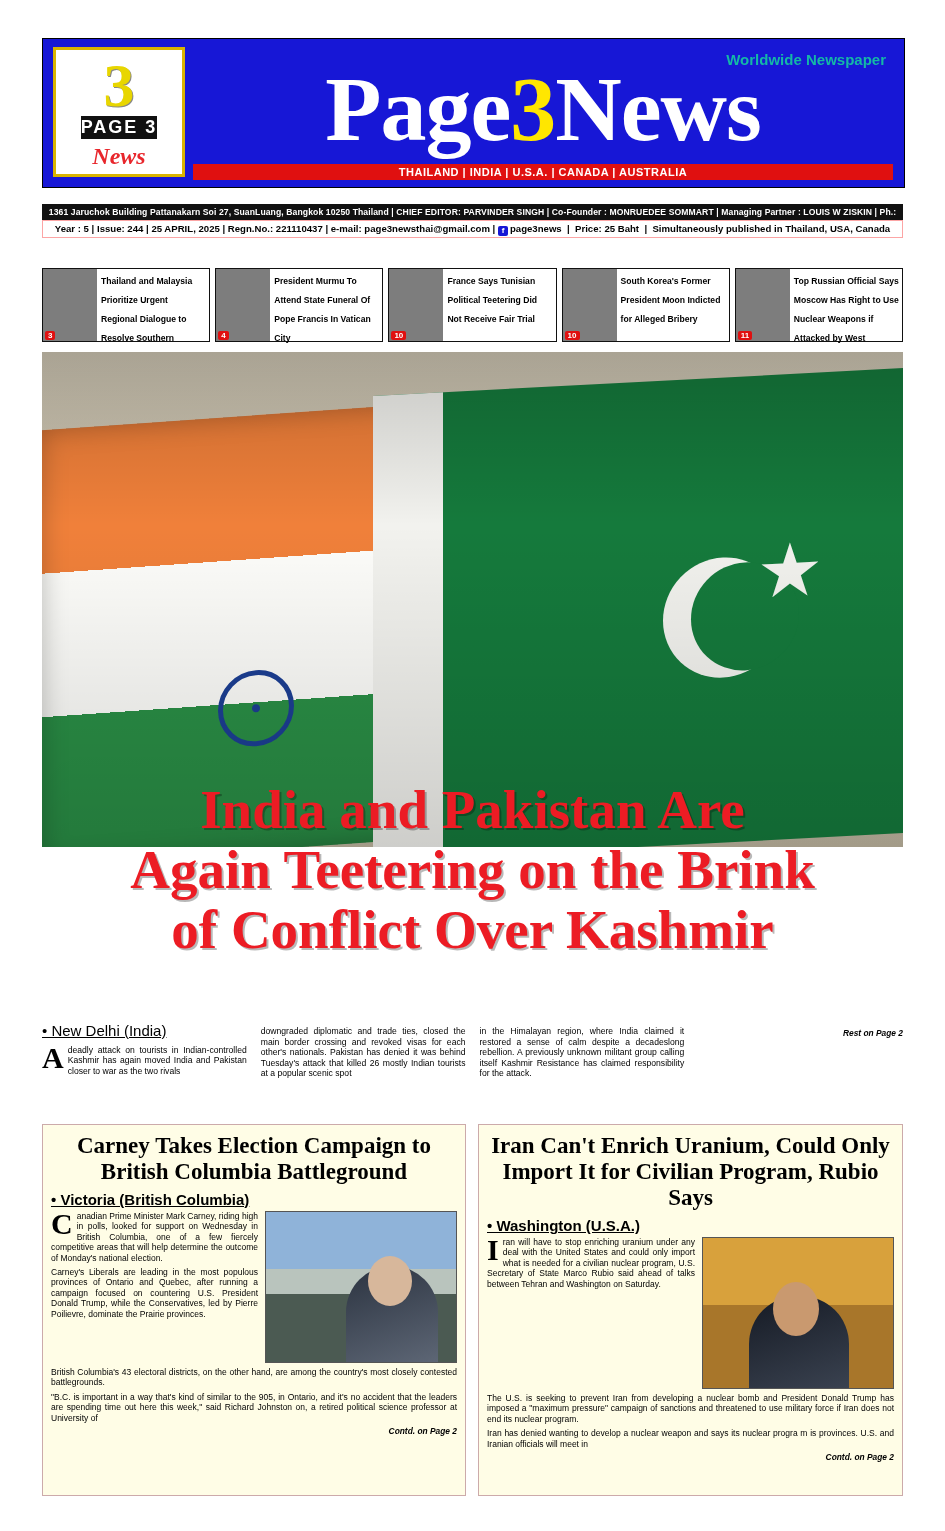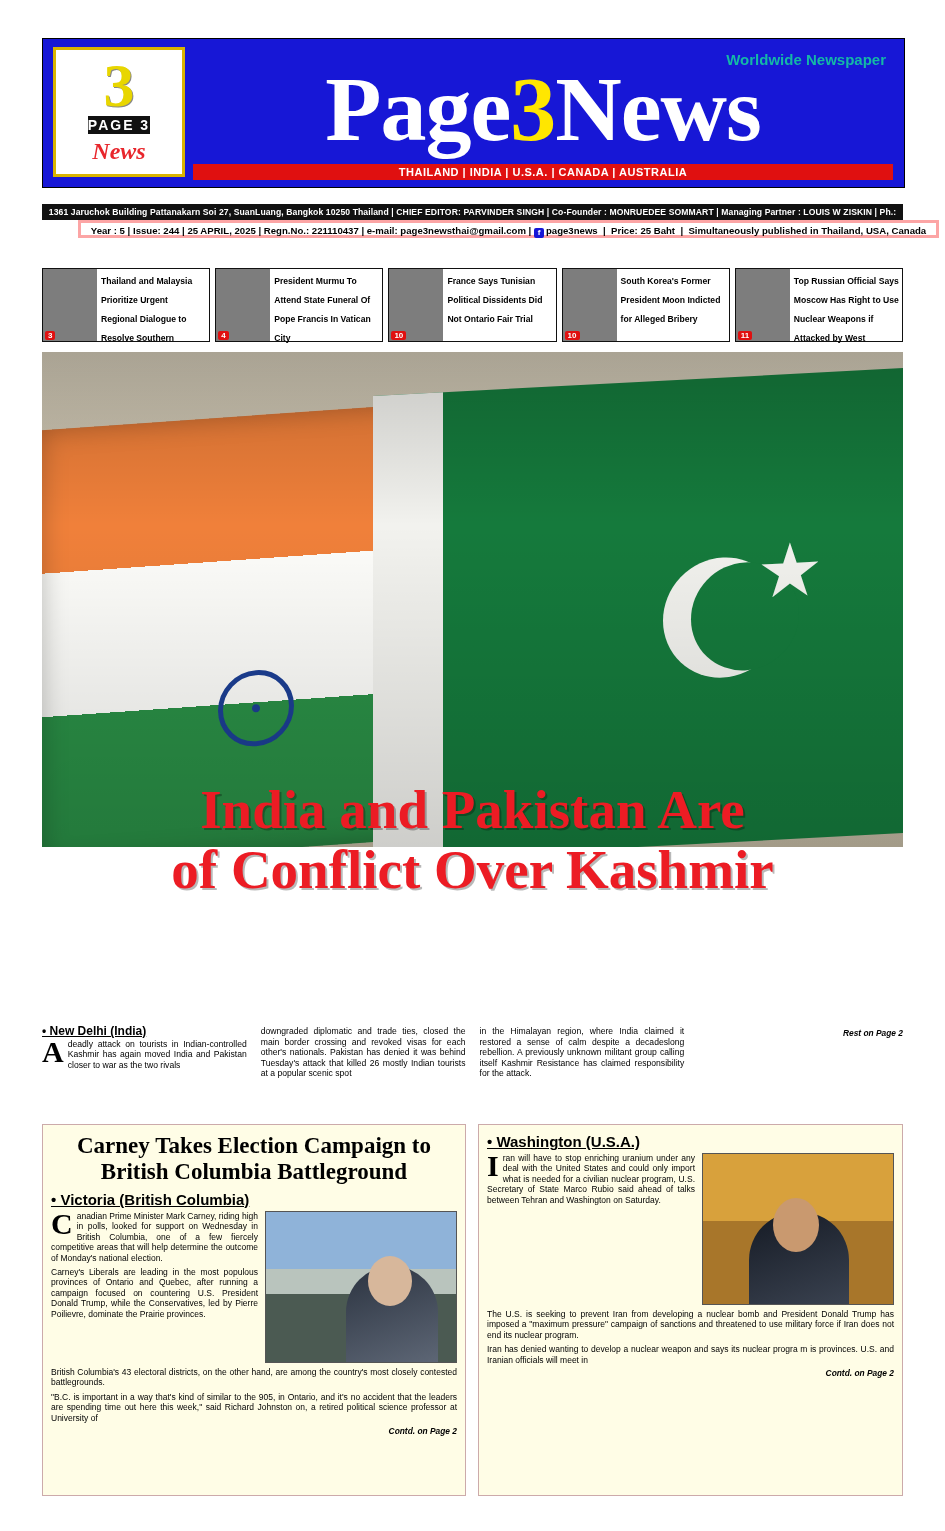--- a/index.html
+++ b/index.html
@@ -3,32 +3,32 @@
 <meta charset="utf-8">
 <style>
   html,body{margin:0;padding:0;background:#ffffff;}
   body{width:945px;height:1531px;font-family:"Liberation Sans",sans-serif;color:#000;}
   .page{position:relative;width:945px;height:1531px;background:#fff;overflow:hidden;}
 
   
   .masthead{position:absolute;left:42px;top:38px;width:861px;height:148px;background:#1717d6;border:1px solid #000;}
   .logo-box{position:absolute;left:10px;top:8px;width:132px;height:130px;background:#ffffff;border:3px solid #d9b400;box-sizing:border-box;text-align:center;}
   .logo-3{font-family:"Liberation Serif",serif;font-size:62px;font-weight:bold;color:#e8d600;line-height:58px;margin-top:6px;text-shadow:1px 1px 0 #888;}
-  .logo-page3{display:inline-block;background:#111;color:#fff;font-size:14px;font-weight:bold;letter-spacing:2px;padding:1px 0;margin-top:2px;text-align:right;}
+  .logo-page3{display:inline-block;background:#111;color:#fff;font-size:18px;font-weight:bold;letter-spacing:2px;padding:1px 0;margin-top:2px;text-align:right;}
   .logo-news{color:#e8262c;font-family:"Liberation Serif",serif;font-style:italic;font-weight:bold;font-size:24px;margin-top:3px;}
   .logo-news-wrap{margin-top:4px;}
   .ww{position:absolute;right:18px;top:12px;color:#14b8a6;font-size:15px;font-weight:bold;}
   .title-wrap{position:absolute;left:150px;top:18px;width:700px;height:112px;}
   .title{font-family:"Liberation Serif",serif;font-weight:bold;font-size:92px;line-height:104px;color:#fff;letter-spacing:-1px;text-align:center;white-space:nowrap;}
   .title .red3{color:#ffe600;}
   .redbar{position:absolute;left:150px;top:125px;width:700px;height:16px;background:#e01010;}
   .countries{position:absolute;left:150px;top:125px;width:700px;height:16px;color:#fff;font-size:11px;font-weight:bold;text-align:center;line-height:16px;letter-spacing:.5px;}
   .offices{position:absolute;left:42px;top:186px;width:861px;height:18px;background:#fff;border-left:1px solid #000;border-right:1px solid #000;font-size:10.5px;font-weight:bold;text-align:center;line-height:18px;}
   .addrbar{position:absolute;left:42px;top:204px;width:861px;height:16px;background:#111;color:#fff;font-size:8.6px;line-height:16px;text-align:center;font-weight:bold;letter-spacing:.1px;}
-  .inforow{position:absolute;left:42px;top:220px;width:861px;height:18px;background:#fff;border:3px solid #fca5a5;box-sizing:border-box;font-size:9.6px;font-weight:bold;line-height:16px;text-align:center;margin-left:36px;}
+  .inforow{position:absolute;left:42px;top:220px;width:861px;height:18px;background:#fff;border:1px solid #fca5a5;box-sizing:border-box;font-size:9.6px;font-weight:bold;line-height:16px;text-align:center;}
   .inforow .fb{display:inline-block;width:10px;height:10px;background:#1717d6;color:#fff;border-radius:2px;font-size:8px;line-height:10px;text-align:center;vertical-align:-1px;margin-right:2px;}
 
   
   .teasers{position:absolute;left:42px;top:268px;width:861px;height:74px;display:flex;gap:5px;}
   .teaser{flex:1;border:1px solid #111;background:#fff;display:flex;box-sizing:border-box;}
   .teaser .ph{position:relative;width:54px;flex:none;background:#7d7d7d;overflow:hidden;}
   .teaser .pg{position:absolute;left:2px;bottom:1px;background:#e01010;color:#fff;font-size:8px;font-weight:bold;padding:0 3px;border-radius:2px;}
   .teaser .tx{flex:1;font-size:8.6px;font-weight:bold;line-height:19px;padding:3px 3px 0 4px;}
 
   
@@ -53,21 +53,21 @@
   .pkmoon{position:absolute;right:120px;top:180px;width:120px;height:120px;border-radius:50%;background:#f2f2ee;}
   .pkmoon:after{content:"";position:absolute;left:28px;top:6px;width:108px;height:108px;border-radius:50%;background:#157a3c;}
   .pkstar{position:absolute;right:80px;top:160px;color:#f2f2ee;font-size:74px;line-height:74px;}
   .hero .shade{position:absolute;inset:0;background:linear-gradient(180deg,rgba(0,0,0,.18),rgba(0,0,0,0) 35%,rgba(0,0,0,.15));}
 
   .headline{position:absolute;left:42px;top:780px;width:861px;text-align:center;font-family:"Liberation Serif",serif;font-weight:bold;color:#ec1c24;font-size:55px;line-height:60px;text-shadow:2px 2px 0 rgba(0,0,0,.28);}
 
   
   .lead{position:absolute;left:42px;top:1026px;width:861px;height:90px;display:flex;gap:14px;}
   .lead .col{flex:1;font-size:8.6px;line-height:10.6px;text-align:justify;}
-  .dateline{font-size:12px;font-weight:bold;text-decoration:underline;margin-bottom:2px;}
+  .dateline{font-size:15px;font-weight:normal;text-decoration:underline;margin-bottom:8px;}
   .dropcap{float:left;font-family:"Liberation Serif",serif;font-size:30px;line-height:24px;font-weight:bold;padding:1px 4px 0 0;}
   .rest{text-align:right;font-size:8.4px;font-style:italic;font-weight:bold;margin-top:2px;}
 
   
   .story{position:absolute;top:1124px;height:372px;background:#fffde6;border:1px solid #caa;box-sizing:border-box;padding:6px 8px;}
   .story.left{left:42px;width:424px;}
   .story.right{left:478px;width:425px;}
   .sh{font-family:"Liberation Serif",serif;font-weight:bold;font-size:23px;line-height:26px;text-align:center;margin:2px 0 6px;}
   .sdate{font-size:15px;font-weight:bold;text-decoration:underline;margin:2px 0 3px;}
   .sbody{font-size:8.5px;line-height:10.4px;text-align:justify;}
@@ -122,21 +122,21 @@
     <div class="teaser">
       <div class="ph f2">
           <span class="pg">4</span>
         </div>
       <div class="tx">President Murmu To Attend State Funeral Of Pope Francis In Vatican City</div>
     </div>
     <div class="teaser">
       <div class="ph f3">
           <span class="pg">10</span>
         </div>
-      <div class="tx">France Says Tunisian Political Dissidents Did Not Ontario Fair Trial</div>
+      <div class="tx">France Says Tunisian Political Teetering Did Not Receive Fair Trial</div>
     </div>
     <div class="teaser">
       <div class="ph f4">
           <span class="pg">10</span>
         </div>
       <div class="tx">South Korea's Former President Moon Indicted for Alleged Bribery</div>
     </div>
     <div class="teaser">
       <div class="ph f6">
           <span class="pg">11</span>
@@ -153,20 +153,21 @@
     <div class="flagPK">
       <div class="pkband"></div>
       <div class="pkmoon"></div>
       <div class="pkstar">★</div>
     </div>
     <div class="shade"></div>
   </div>
 
   <div class="headline">
     <div>India and Pakistan Are</div>
+    <div>Again Teetering on the Brink</div>
     <div>of Conflict Over Kashmir</div>
   </div>
 
   <div class="lead">
     <div class="col">
       <div class="dateline">• New Delhi (India)</div>
       <div><span class="dropcap">A</span><span>deadly attack on tourists in Indian-controlled Kashmir has again moved India and Pakistan closer to war as the two rivals</span></div>
     </div>
     <div class="col">
       <div>downgraded diplomatic and trade ties, closed the main border crossing and revoked visas for each other's nationals. Pakistan has denied it was behind Tuesday's attack that killed 26 mostly Indian tourists at a popular scenic spot</div>
@@ -189,20 +190,21 @@
       <p style="margin:0 0 4px"><span class="dropcap">C</span><span>anadian Prime Minister Mark Carney, riding high in polls, looked for support on Wednesday in British Columbia, one of a few fiercely competitive areas that will help determine the outcome of Monday's national election.</span></p>
       <p style="margin:0 0 4px">Carney's Liberals are leading in the most populous provinces of Ontario and Quebec, after running a campaign focused on countering U.S. President Donald Trump, while the Conservatives, led by Pierre Poilievre, dominate the Prairie provinces.</p>
       <div class="clr"></div>
       <p style="margin:0 0 4px">British Columbia's 43 electoral districts, on the other hand, are among the country's most closely contested battlegrounds.</p>
       <p style="margin:0">"B.C. is important in a way that's kind of similar to the 905, in Ontario, and it's no accident that the leaders are spending time out here this week," said Richard Johnston on, a retired political science professor at University of</p>
     </div>
     <div class="contd">Contd. on Page 2</div>
   </div>
 
   <div class="story right">
+    <div class="sh">Iran Can't Enrich Uranium, Could Only Import It for Civilian Program, Rubio Says</div>
     <div class="sdate">• Washington (U.S.A.)</div>
     <div class="sphoto">
         <div class="ph-rubio"></div>
       </div>
     <div class="sbody">
       <p style="margin:0 0 4px"><span class="dropcap">I</span><span>ran will have to stop enriching uranium under any deal with the United States and could only import what is needed for a civilian nuclear program, U.S. Secretary of State Marco Rubio said ahead of talks between Tehran and Washington on Saturday.</span></p>
       <div class="clr"></div>
       <p style="margin:0 0 4px">The U.S. is seeking to prevent Iran from developing a nuclear bomb and President Donald Trump has imposed a "maximum pressure" campaign of sanctions and threatened to use military force if Iran does not end its nuclear program.</p>
       <p style="margin:0">Iran has denied wanting to develop a nuclear weapon and says its nuclear progra m is provinces. U.S. and Iranian officials will meet in</p>
     </div>

